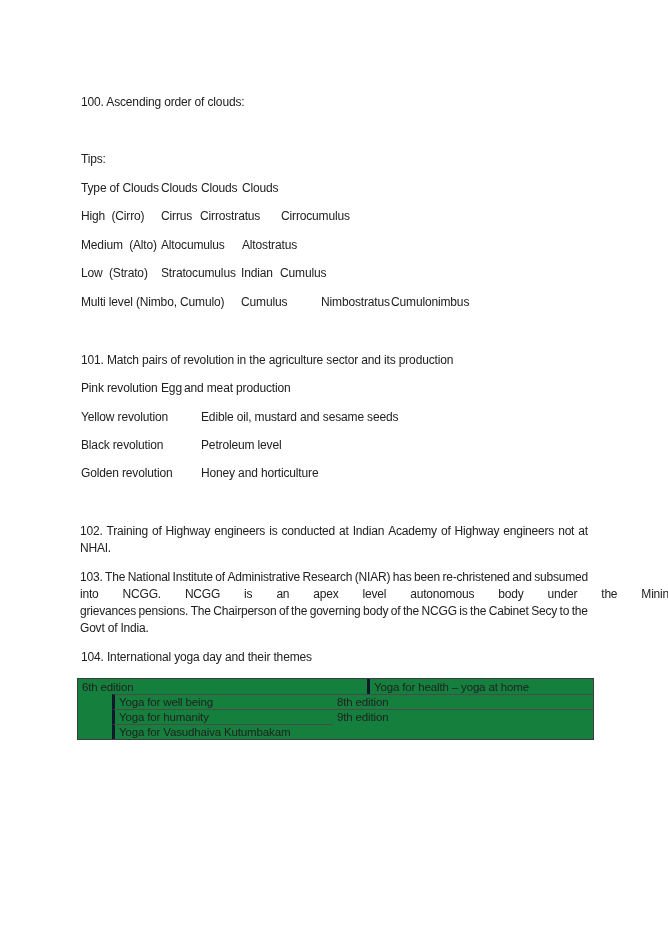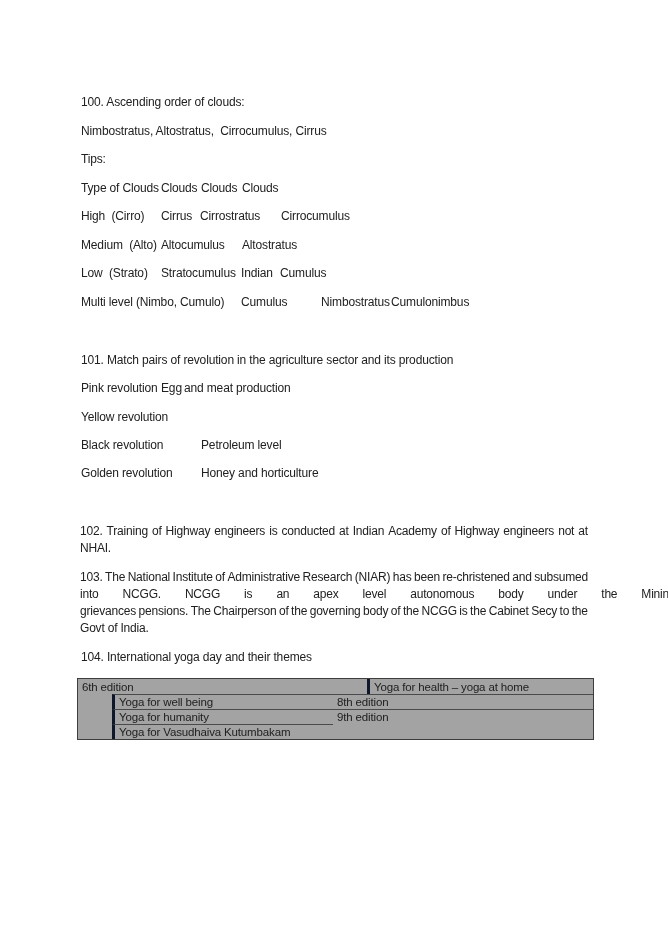--- a/index.html
+++ b/index.html
@@ -32,21 +32,21 @@
     position: absolute;
     white-space: pre;
     font-size: 12px;
     line-height: 17px;
     letter-spacing: -0.2px;
   }
   .doc-table {
     position: absolute;
     display: grid;
     box-sizing: border-box;
-    background: #a3a3a3;
+    background: #15803d;
     border: 1px solid #3d3d3d;
     font-size: 11.5px;
     letter-spacing: -0.15px;
   }
   .cell {
     display: flex;
     align-items: center;
     padding-left: 4px;
     overflow: hidden;
     box-sizing: border-box;
@@ -58,21 +58,20 @@
   .scrollbar-thumb {
     position: absolute;
   }
 </style>
 </head>
 <body>
 
 <div class="page" id="page" style="width: 668px; height: 772px; background: rgb(255, 255, 255); color: rgb(33, 33, 33);">
   <div class="scrollbar-thumb" id="scrollbar" style="left: 658px; top: 881px; width: 5px; height: 47px; background: rgb(144, 144, 144);"></div>
 <span class="seg" style="left: 81px; top: 94px;">100. Ascending order of clouds:</span>
-    <span class="seg" style="left: 81px; top: 123px;">Nimbostratus, Altostratus,  Cirrocumulus, Cirrus</span>
     <span class="seg" style="left: 81px; top: 151px;">Tips:</span>
     <span class="seg" style="left: 81px; top: 180px;">Type of Clouds</span>
     <span class="seg" style="left: 161px; top: 180px;">Clouds</span>
     <span class="seg" style="left: 201px; top: 180px;">Clouds</span>
     <span class="seg" style="left: 242px; top: 180px;">Clouds</span>
     <span class="seg" style="left: 81px; top: 208px;">High  (Cirro)</span>
     <span class="seg" style="left: 161px; top: 208px;">Cirrus</span>
     <span class="seg" style="left: 200px; top: 208px;">Cirrostratus</span>
     <span class="seg" style="left: 281px; top: 208px;">Cirrocumulus</span>
     <span class="seg" style="left: 81px; top: 237px;">Medium  (Alto)</span>
@@ -84,20 +83,21 @@
     <span class="seg" style="left: 280px; top: 265px;">Cumulus</span>
     <span class="seg" style="left: 81px; top: 294px;">Multi level (Nimbo, Cumulo)</span>
     <span class="seg" style="left: 241px; top: 294px;">Cumulus</span>
     <span class="seg" style="left: 321px; top: 294px;">Nimbostratus</span>
     <span class="seg" style="left: 391px; top: 294px;">Cumulonimbus</span>
     <span class="seg" style="left: 81px; top: 352px;">101. Match pairs of revolution in the agriculture sector and its production</span>
     <span class="seg" style="left: 81px; top: 380px;">Pink revolution</span>
     <span class="seg" style="left: 161px; top: 380px;">Egg</span>
     <span class="seg" style="left: 184px; top: 380px;">and meat production</span>
     <span class="seg" style="left: 81px; top: 409px;">Yellow revolution</span>
+    <span class="seg" style="left: 201px; top: 409px;">Edible oil, mustard and sesame seeds</span>
     <span class="seg" style="left: 81px; top: 437px;">Black revolution</span>
     <span class="seg" style="left: 201px; top: 437px;">Petroleum level</span>
     <span class="seg" style="left: 81px; top: 465px;">Golden revolution</span>
     <span class="seg" style="left: 201px; top: 465px;">Honey and horticulture</span>
     <div class="jline" style="left: 80px; top: 523px; width: 508px;">
       <span>102.</span>
       <span>Training</span>
       <span>of</span>
       <span>Highway</span>
       <span>engineers</span>

